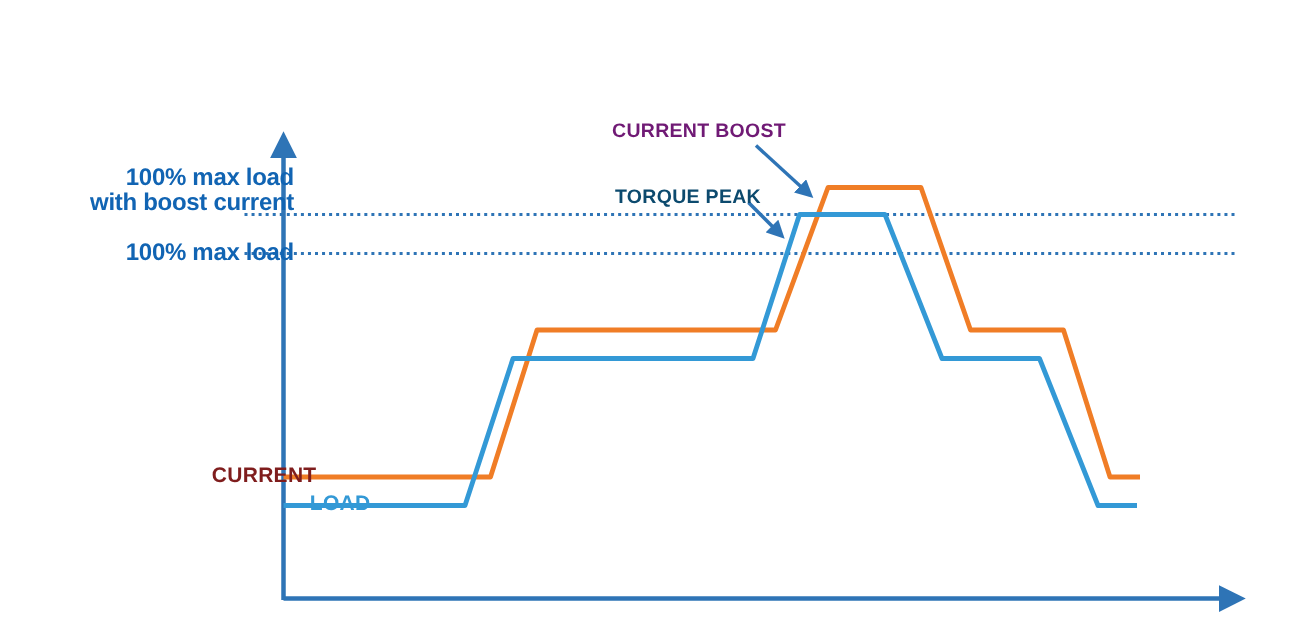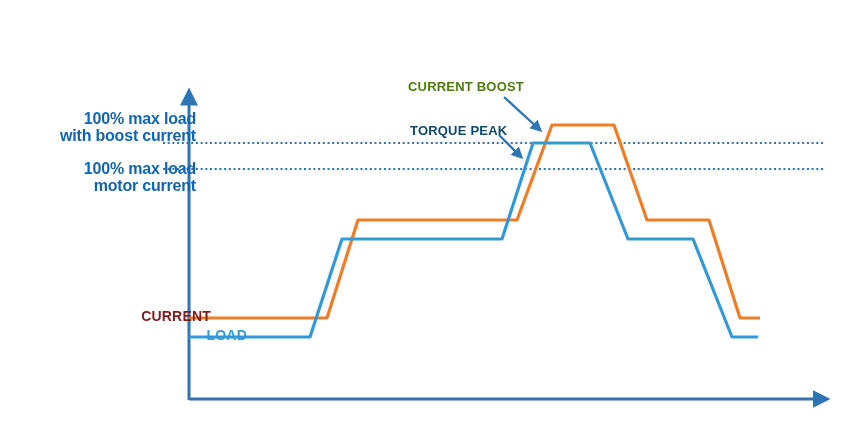--- a/index.html
+++ b/index.html
@@ -53,24 +53,23 @@
     <line id="annot-1" class="annot" marker-end="url(#annot-head)" x1="499" y1="135" x2="521" y2="157" stroke="#2E74B6"></line>
   </svg>
 
   <div class="lbl navy right" id="lbl-boost" style="left: 0px; width: 152px; top: 110px; color: rgb(17, 100, 179);">
     <div>100% max load</div>
     <div>with boost current</div>
   </div>
 
   <div class="lbl navy right" id="lbl-nominal" style="left: 0px; width: 152px; top: 160px; color: rgb(17, 100, 179);">
     <div>100% max load</div>
-    <div>motor current</div>
   </div>
 
-  <div class="lbl caps" id="lbl-current-boost" style="left: 408px; top: 80px; color: #4d7c0f;">CURRENT BOOST</div>
+  <div class="lbl caps" id="lbl-current-boost" style="left: 408px; top: 80px; color: #701a75;">CURRENT BOOST</div>
 
   <div class="lbl caps" id="lbl-torque-peak" style="left: 410px; top: 124px; color: #0c4a6e;">TORQUE PEAK</div>
 
   <div class="lbl side right" id="lbl-current" style="left: 0px; width: 167px; top: 309px; color: #7f1d1d;">CURRENT</div>
 
   <div class="lbl side right" id="lbl-load" style="left: 0px; width: 167px; top: 328px; color: rgb(51, 153, 214); margin-left: 36px;">LOAD</div>
 
 </div>
 
 </body></html>

